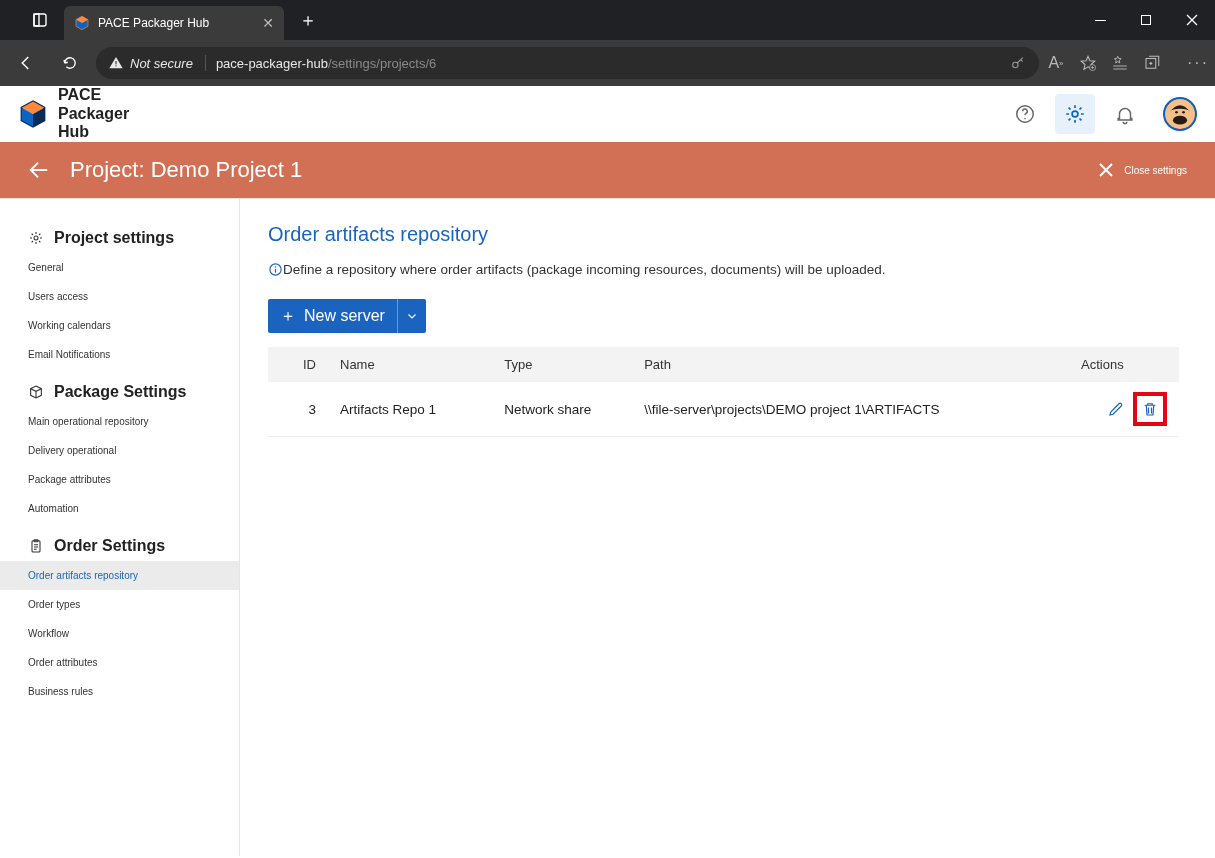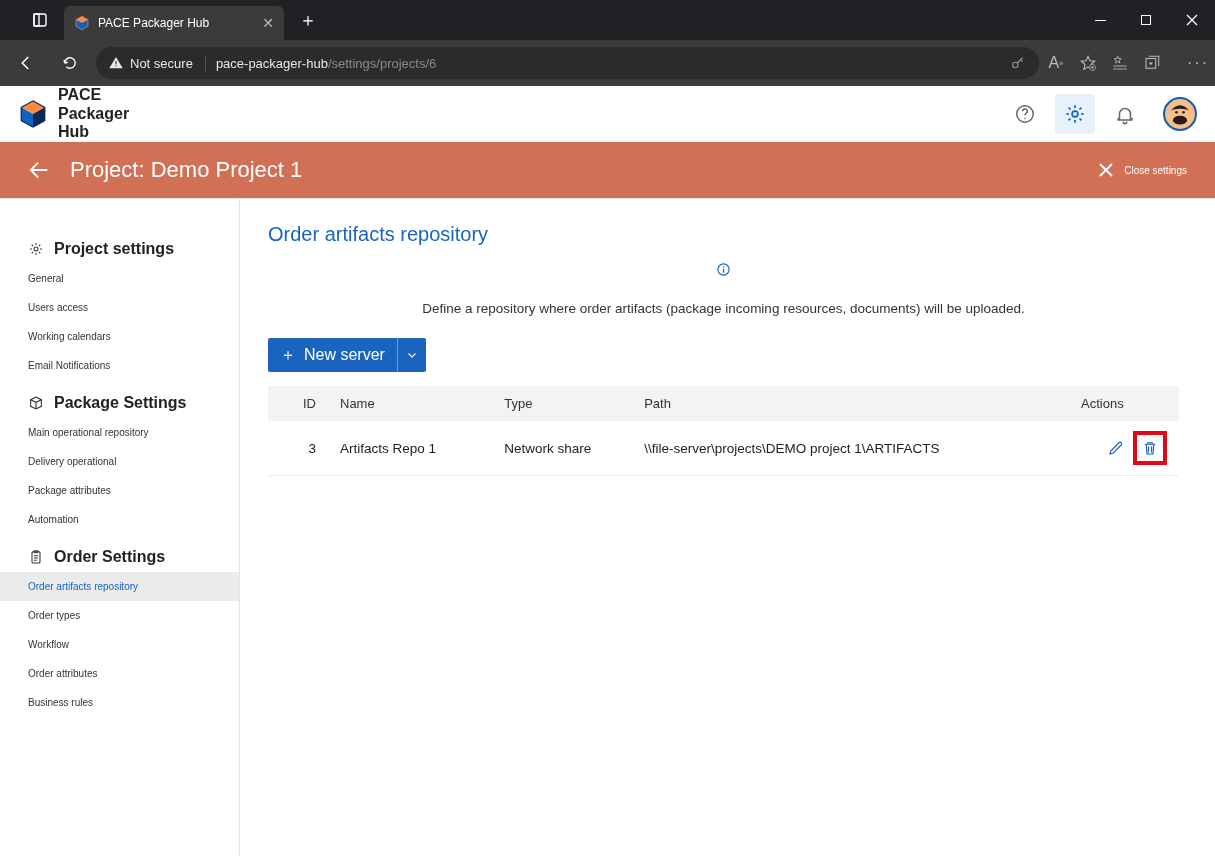--- a/index.html
+++ b/index.html
@@ -16,21 +16,21 @@
   .tab-close { color: #bbb; font-size: 14px; }
   .window-controls { margin-left: auto; display: flex; }
   .window-controls div { width: 46px; height: 40px; display: flex; align-items: center; justify-content: center; color: #fff; }
   .win-line { width: 11px; height: 1px; background: #fff; display: block; }
   .win-square { width: 10px; height: 10px; border: 1px solid #fff; display: block; }
   .win-x svg { width: 12px; height: 12px; }
 
   .addrbar { display: flex; align-items: center; height: 46px; background: #3b3b3b; padding: 0 8px; gap: 8px; }
   .nav-btn { width: 36px; height: 32px; display: flex; align-items: center; justify-content: center; color: #fff; }
   .url-box { flex: 1; display: flex; align-items: center; background: #2b2b2b; border-radius: 16px; height: 32px; padding: 0 12px; gap: 10px; }
-  .url-box .not-secure { display: flex; align-items: center; gap: 6px; color: #e8e8e8; font-size: 13px; border-right: 1px solid #555; padding-right: 12px; }
+  .url-box .not-secure { display: flex; align-items: center; gap: 6px; color: #e8e8e8; font-size: 13px; border-right: 1px solid #555; padding-right: 12px; font-style: italic; }
   .url-text { font-size: 13px; color: #e8e8e8; }
   .url-text .muted { color: #8a8a8a; }
   .addr-icons { display: flex; align-items: center; gap: 14px; color: #bbb; }
   .addr-icons .icon { width: 18px; height: 18px; display: flex; align-items: center; justify-content: center; }
   .avatar-gray { width: 24px; height: 24px; background: #888; border-radius: 50%; }
 
   
   .appbar { height: 56px; display: flex; align-items: center; padding: 0 18px; gap: 10px; background: #fff; }
   .logo-cube { width: 30px; height: 30px; }
   .product-name { font-size: 16px; font-weight: 600; line-height: 1.15; color: #222; }
@@ -44,28 +44,28 @@
   .projectbar { height: 56px; background: #d17055; color: #fff; display: flex; align-items: center; padding: 0 28px; gap: 20px; }
   .projectbar .title { font-size: 22px; font-weight: 400; }
   .projectbar .right { margin-left: auto; display: flex; align-items: center; gap: 10px; cursor: pointer; }
   .projectbar .right span { font-size: 10px; }
   .back-arrow, .close-x { color: #fff; }
 
   
   .body-area { display: flex; height: calc(858px - 40px - 46px - 56px - 56px - 2px); border-top: 1px solid #e5e5e5;}
   .sidebar { width: 240px; border-right: 1px solid #e5e5e5; padding: 18px 0 0 0; overflow-y: auto; }
   .side-section { display: flex; align-items: center; gap: 10px; padding: 6px 28px; font-weight: 600; font-size: 16px; color: #222; margin-top: 8px;}
-  .side-section:first-child{ margin-top: 17px;}
+  .side-section:first-child{ margin-top: 6px;}
   .side-item { padding: 9px 28px; font-size: 10px; color: #333; cursor: pointer; }
   .side-item.active { background: #ebebeb; color: #1a64c0; }
   .side-ico { width: 16px; height: 16px; flex: none; }
 
   .content { flex: 1; padding: 24px 36px 0 28px; }
   .page-title { font-size: 20px; font-weight: 400; color: #1a64c0; margin-bottom: 16px; }
-  .info-line { display: flex; align-items: center; gap: 24px; color: #333; font-size: 13.5px; margin-bottom: 22px; flex-direction: column; }
+  .info-line { display: flex; align-items: center; gap: 0; color: #333; font-size: 13.5px; margin-bottom: 22px; }
   .info-line .ico { color: #1a64c0; }
 
   .new-server-btn { display: inline-flex; align-items: center; background: #1a64c0; color: #fff; height: 34px; border-radius: 2px; overflow: hidden; cursor: pointer; }
   .new-server-btn .main { display: flex; align-items: center; gap: 8px; padding: 0 12px; border-right: 1px solid rgba(255,255,255,0.35); height: 100%; }
   .new-server-btn .dd { width: 28px; height: 100%; display: flex; align-items: center; justify-content: center; }
   .plus-ico { font-size: 16px; font-weight: 300; }
 
   table.repo { width: 100%; border-collapse: collapse; margin-top: 14px; }
   table.repo thead th { background: #f3f3f3; text-align: left; font-weight: 400; font-size: 13px; color: #333; padding: 10px 12px; }
   table.repo thead th.id { text-align: right; width: 60px; }

